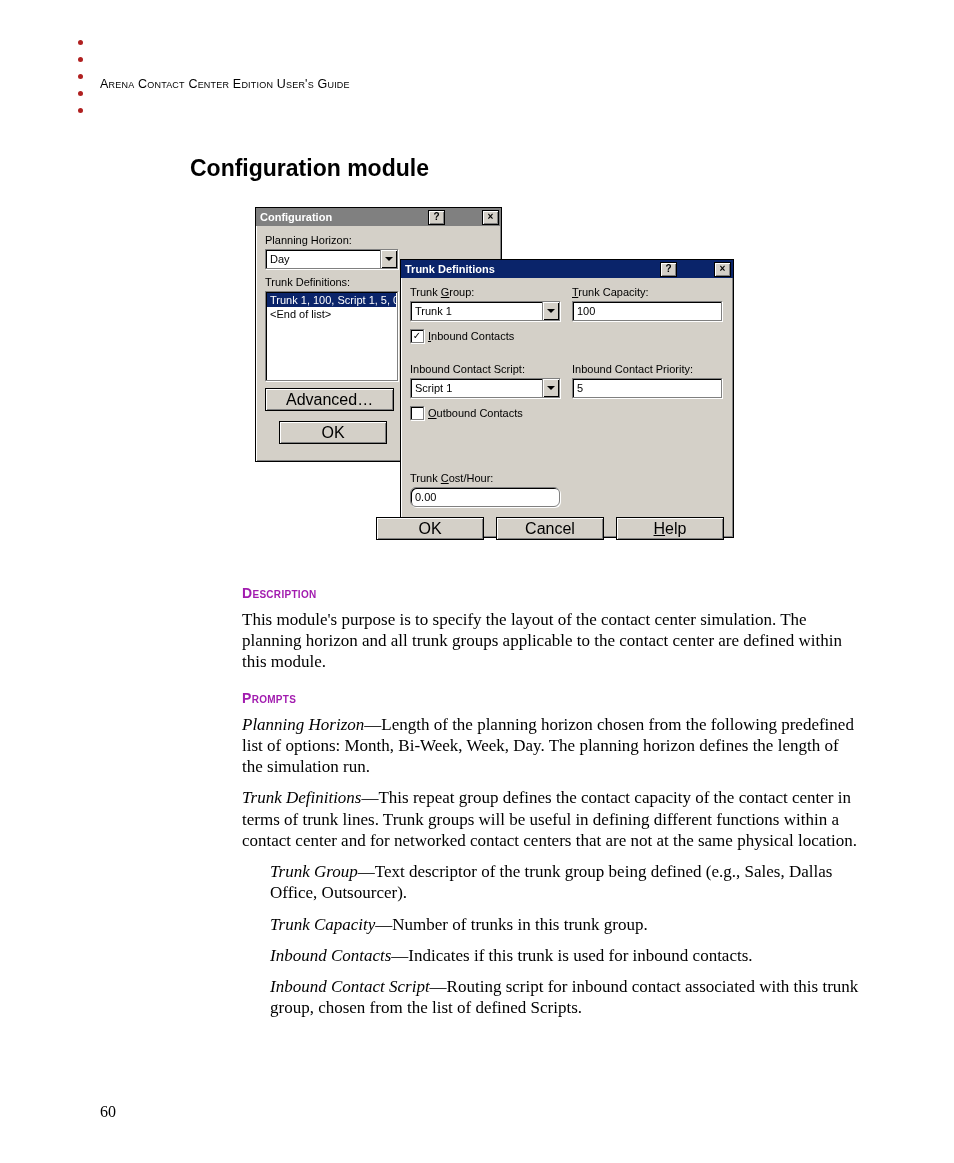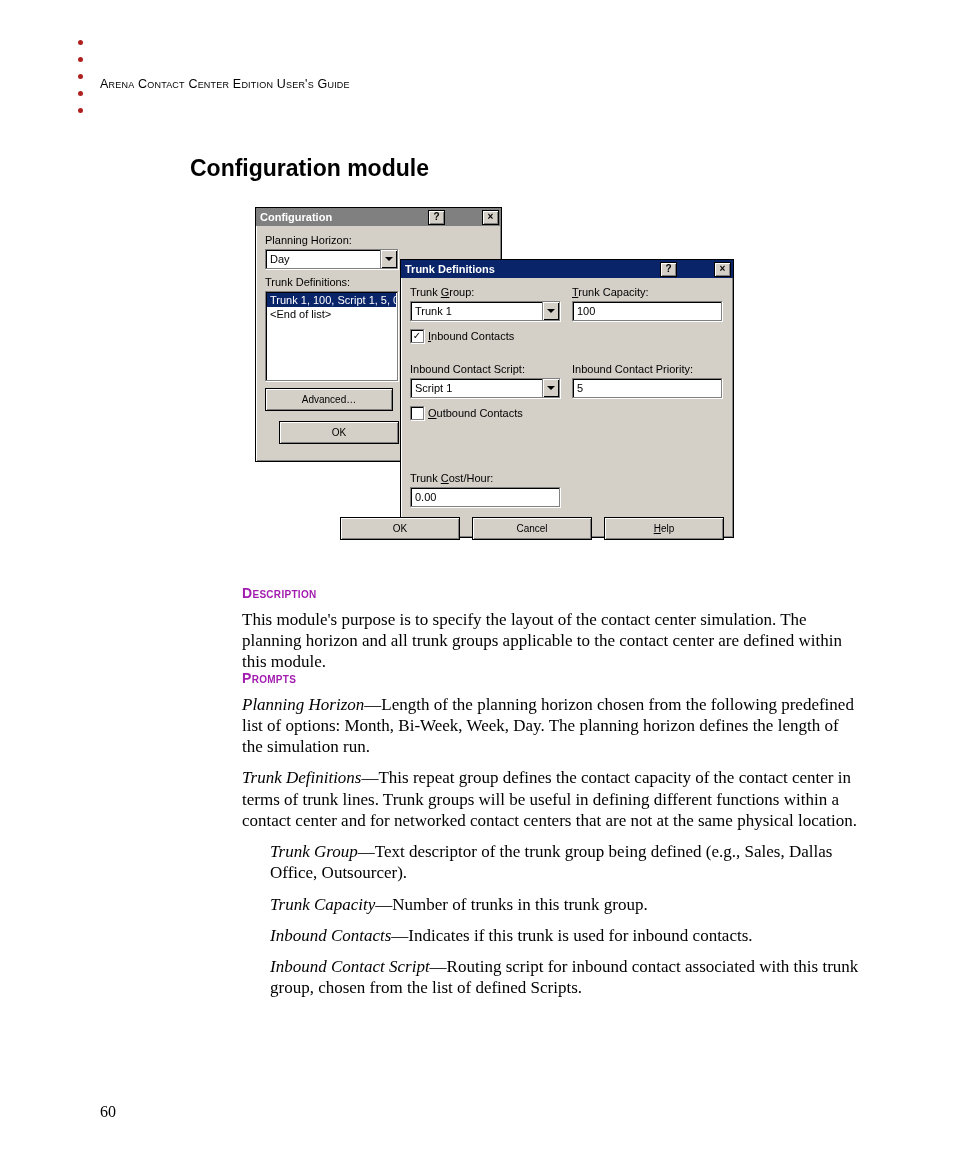--- a/index.html
+++ b/index.html
@@ -156,24 +156,24 @@
   .listbox .sel {
     background: #0a246a;
     color: #fff;
   }
 
   .btn9x {
     background: #d4d0c8;
     border: 1px solid #000;
     box-shadow: inset 1px 1px 0 #fff, inset -1px -1px 0 #808080;
     font-family: "MS Sans Serif", Tahoma, Arial, sans-serif;
-    font-size: 10px;
+    font-size: 16px;
     height: 21px;
     min-width: 66px;
-    padding: 0 26px;
+    padding: 0 20px;
     display: inline-flex;
     align-items: center;
     justify-content: center;
   }
 
   .chk {
     display: inline-flex;
     align-items: center;
     gap: 4px;
     font-size: 11px;
@@ -327,42 +327,42 @@
         <span class="chk">
           <span class="box"></span>
           <span><span class="u">O</span><span>utbound Contacts</span></span>
         </span>
       </div>
 
       <div style="margin-top:50px;">
         <span class="lbl">
           <span>Trunk </span><span class="u">C</span><span>ost/Hour:</span>
         </span>
-        <div class="sunken textbox" style="width:150px; margin-top:3px;">
+        <div class="sunken textbox" style="width:150px; margin-top:3px;border-radius:6px;">
           <span>0.00</span>
         </div>
       </div>
 
       <div style="margin-top:10px; display:flex; justify-content:flex-end; gap:12px;">
         <span class="btn9x">OK</span>
         <span class="btn9x">Cancel</span>
         <span class="btn9x">
             <span class="u">H</span>
             <span>elp</span>
           </span>
       </div>
     </div>
   </div>
 
   <div class="body-text" style="top:585px;">
     <div class="sub-head">Description</div>
     <div class="para">This module's purpose is to specify the layout of the contact center simulation. The planning horizon and all trunk groups applicable to the contact center are defined within this module.</div>
   </div>
 
-  <div class="body-text" style="top:670px;">
+  <div class="body-text" style="top:690px;">
     <div class="sub-head">Prompts</div>
 
     <div class="para">
       <span class="promptname">Planning Horizon</span><span>—Length of the planning horizon chosen from the following predefined list of options: Month, Bi-Week, Week, Day. The planning horizon defines the length of the simulation run.</span>
     </div>
 
     <div class="para">
       <span class="promptname">Trunk Definitions</span><span>—This repeat group defines the contact capacity of the contact center in terms of trunk lines. Trunk groups will be useful in defining different functions within a contact center and for networked contact centers that are not at the same physical location.</span>
     </div>
 

